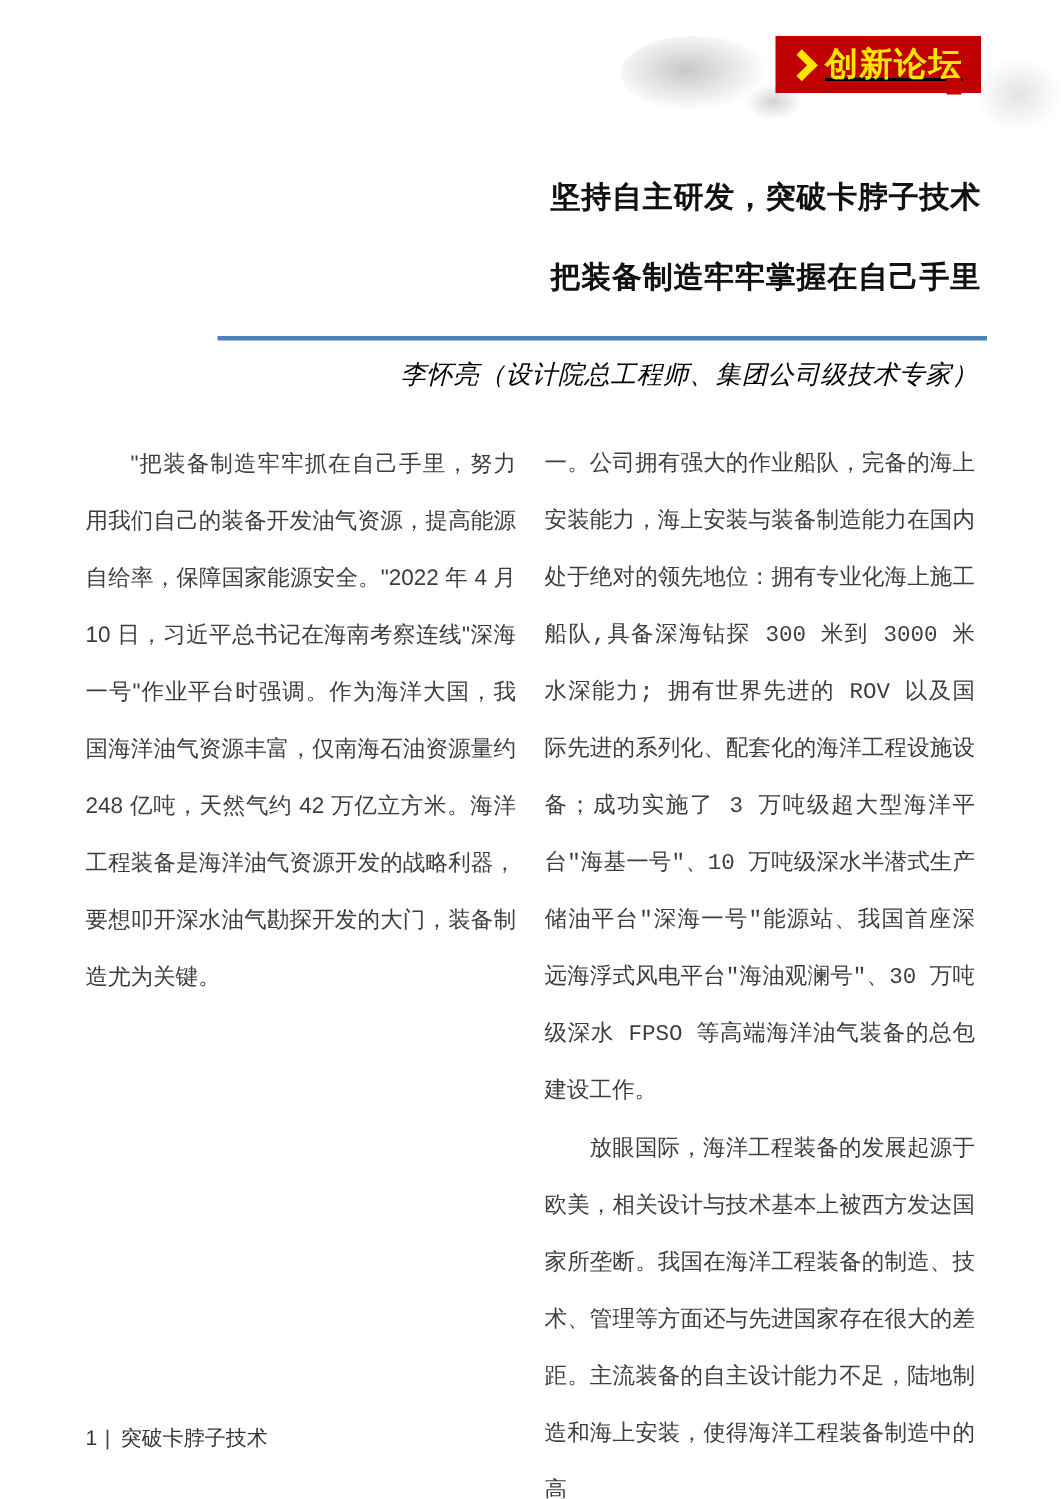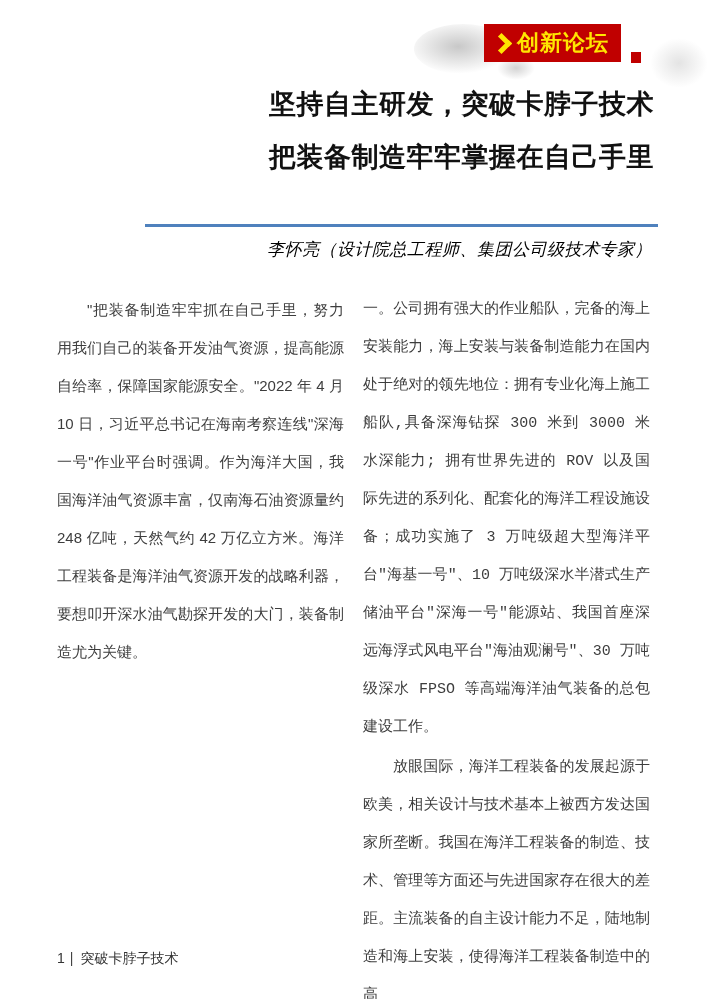--- a/index.html
+++ b/index.html
@@ -6,25 +6,26 @@
   .page {
     position:relative;
     width:707px; height:999px;
     background:#ffffff;
     overflow:hidden;
     font-family:"Liberation Sans","DejaVu Sans",sans-serif;
   }
 
   
   .badge {
-    position:absolute; left:484px; top:24px; height:38px;
+    position:absolute; left:517px; top:24px; height:38px;
     background:#c00000;
     display:flex; align-items:center;
     padding:0 12px 0 10px;
     box-sizing:border-box;
+    text-decoration:underline;
   }
   .badge .chev {
     width:10px; height:10px;
     border-top:5px solid #ffe600;
     border-right:5px solid #ffe600;
     transform:rotate(45deg);
     margin-right:8px;
     flex:0 0 auto;
   }
   .badge .label {
@@ -42,23 +43,23 @@
   .smudge { position:absolute; pointer-events:none; border-radius:50%; }
   .smudge-a { left:414px; top:24px; width:98px; height:50px;
     background:radial-gradient(ellipse at 45% 45%, rgba(110,110,110,0.38), rgba(110,110,110,0) 70%); }
   .smudge-b { left:497px; top:56px; width:38px; height:24px;
     background:radial-gradient(ellipse, rgba(110,110,110,0.30), rgba(110,110,110,0) 70%); }
   .smudge-c { left:650px; top:38px; width:58px; height:50px;
     background:radial-gradient(ellipse, rgba(130,130,130,0.22), rgba(130,130,130,0) 70%); }
 
   
   .title {
-    position:absolute; right:53px; top:78px;
+    position:absolute; right:53px; top:106px;
     text-align:left;
-    font-size:27px; font-weight:700;
+    font-size:20px; font-weight:700;
     line-height:53px;
     color:#111111;
     letter-spacing:0.5px;
     white-space:nowrap;
   }
 
   
   .rule {
     position:absolute; left:145px; right:49px; top:224px; height:3px;
     background:#4f81bd;

